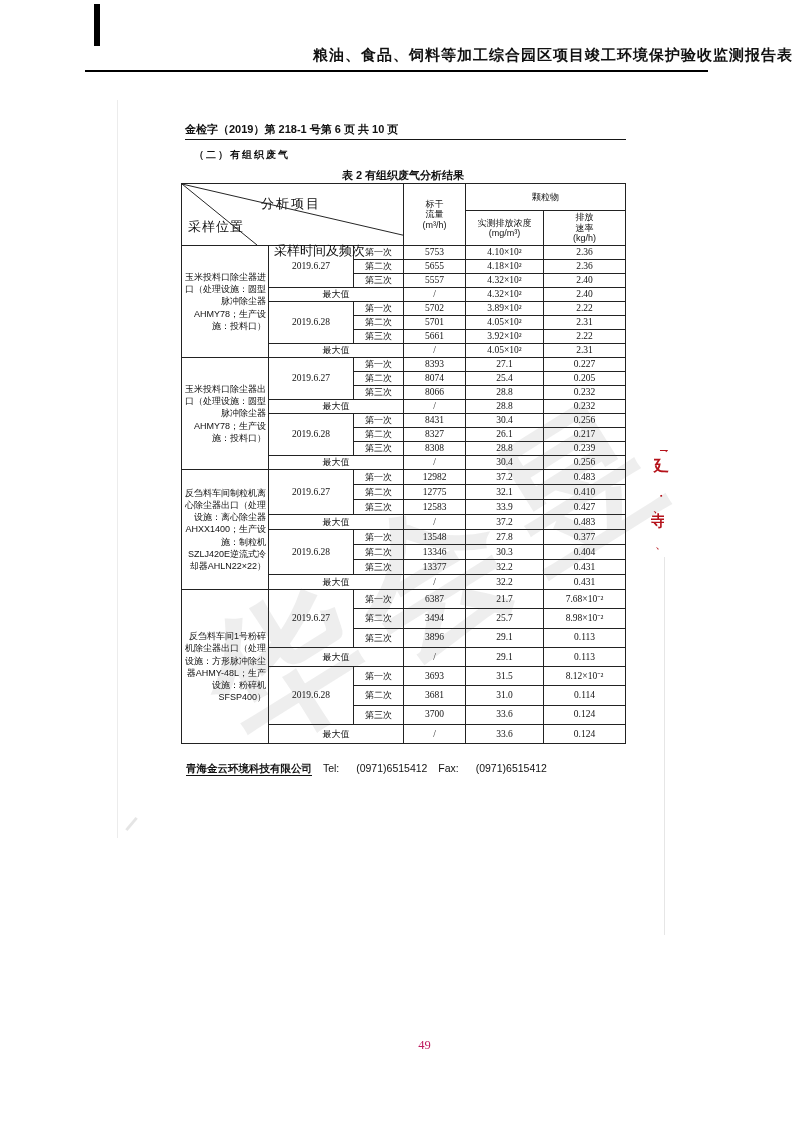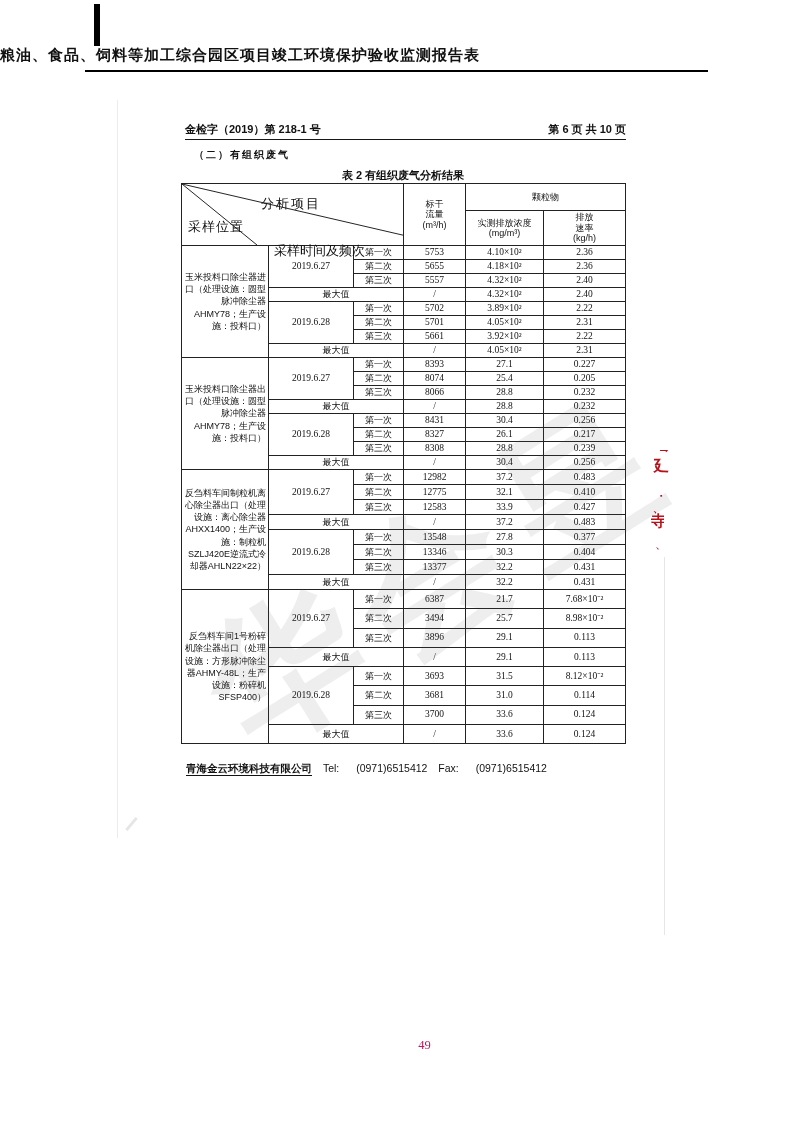--- a/index.html
+++ b/index.html
@@ -2,28 +2,28 @@
 <html><head>
 <meta charset="utf-8">
 <style>
   html,body{margin:0;padding:0;}
   body{
     width:793px;height:1122px;position:relative;background:#ffffff;
     font-family:"Liberation Sans",sans-serif;color:#111;overflow:hidden;
   }
   
   .corner-mark{position:absolute;left:94px;top:4px;width:6px;height:42px;background:#000;}
-  .title{position:absolute;top:46px;left:0;width:100%;text-align:left;
+  .title{position:absolute;top:46px;left:0;width:100%;text-align:right;
          font-size:15px;font-weight:bold;letter-spacing:1px;}
   .title-rule{position:absolute;left:85px;top:70px;width:623px;height:2px;background:#000;}
 
   
   .page-edge{position:absolute;left:117px;top:100px;width:1px;height:738px;background:rgba(130,130,130,.15);}
   .doc-head{position:absolute;left:185px;top:122px;width:441px;display:flex;
-            justify-content:space-between;font-size:11px;font-weight:bold;}
+            font-size:11px;font-weight:bold;}
   .doc-head-rule{position:absolute;left:185px;top:139px;width:441px;height:1px;background:#161616;}
   .section-title{position:absolute;left:194px;top:148px;font-size:10px;font-weight:bold;letter-spacing:2px;}
   .caption{position:absolute;left:181px;top:168px;width:444px;text-align:center;
            font-size:11px;font-weight:bold;}
 
   
   table{position:absolute;left:181px;top:183px;width:444px;border-collapse:collapse;
         table-layout:fixed;background:transparent;z-index:2;border:1.5px solid #181818;}
   td{border:1px solid #222;font-size:9px;text-align:center;vertical-align:middle;
      padding:0;line-height:1.15;}

